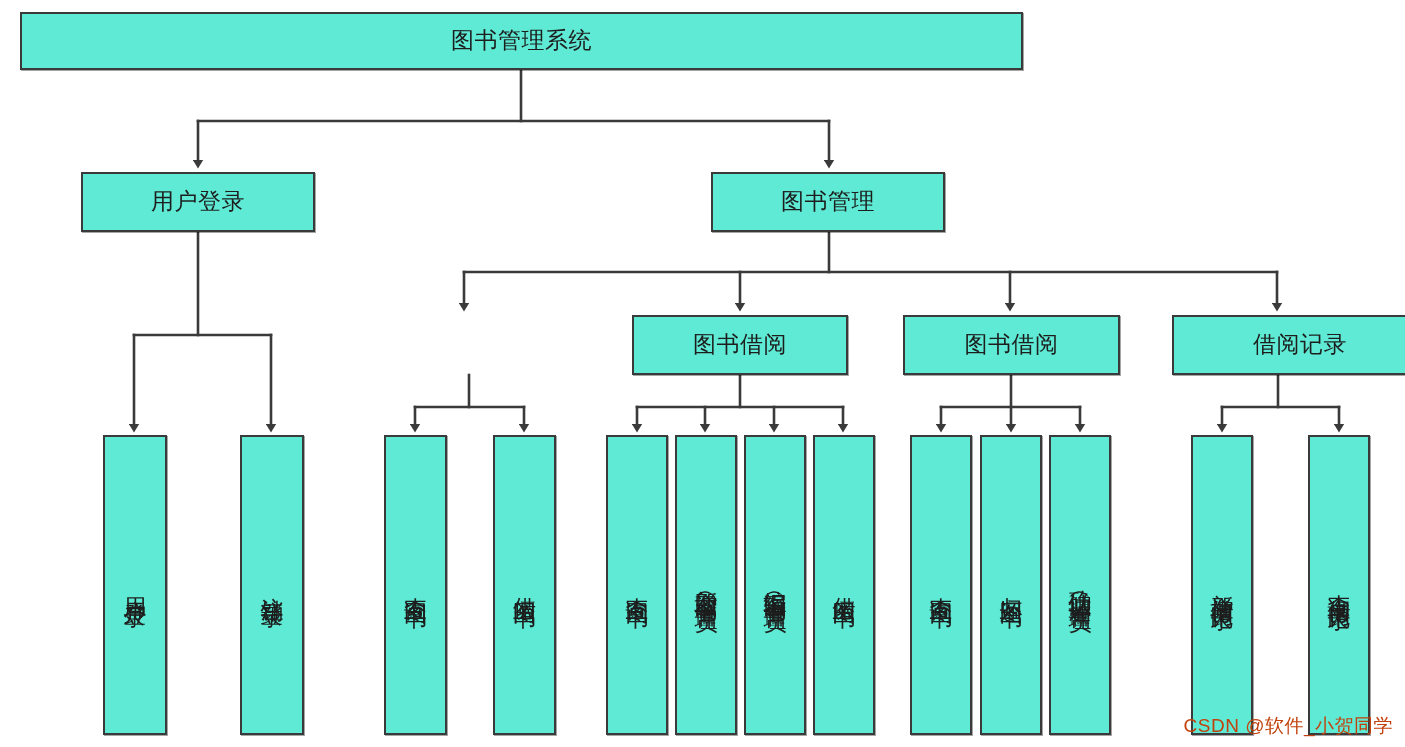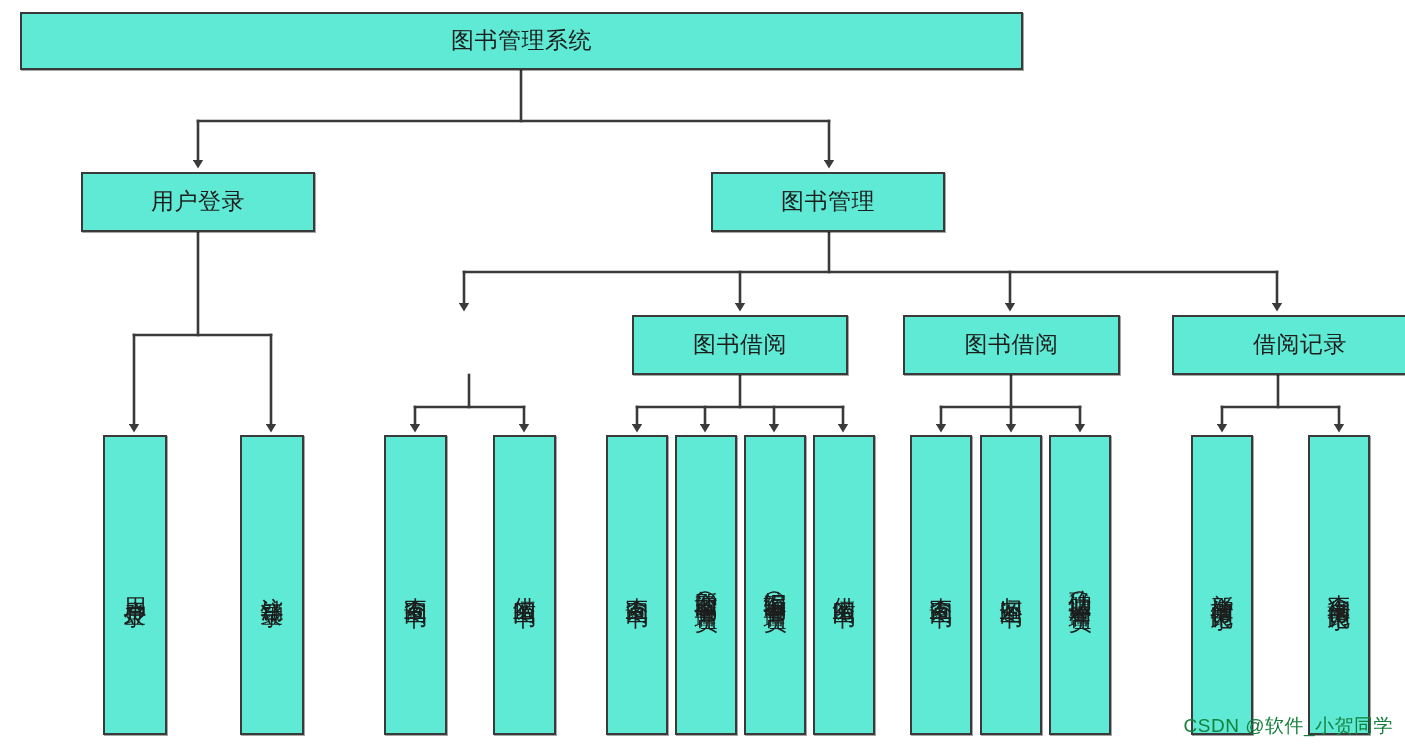--- a/index.html
+++ b/index.html
@@ -46,21 +46,21 @@
     font-size: 23px;
   }
   .node.vertical .label {
     writing-mode: vertical-rl;
     text-orientation: upright;
     font-size: 23px;
     letter-spacing: 3px;
   }
   .watermark {
     position: absolute;
-    color: #15803d;
+    color: #c2410c;
     font-size: 19px;
     letter-spacing: 0.5px;
     white-space: pre;
     user-select: none;
   }
 </style>
 </head>
 <body>
 
 <div id="canvas">

